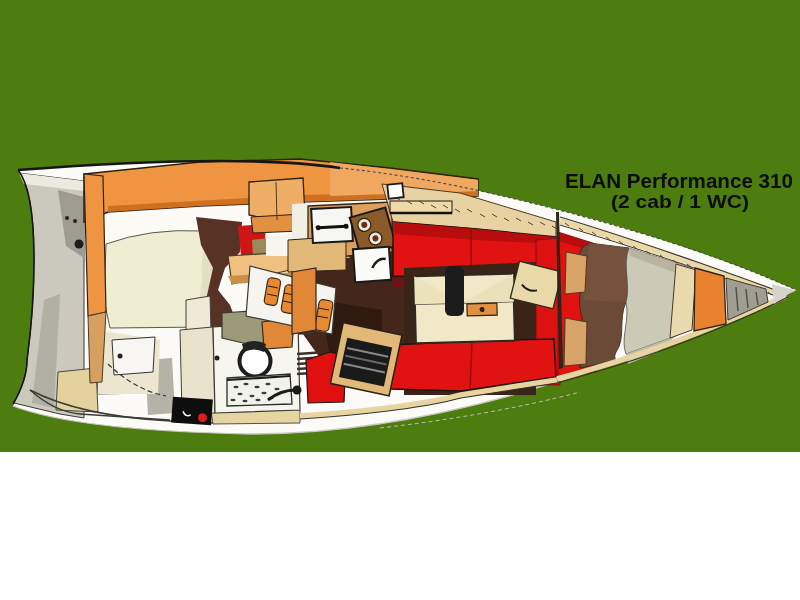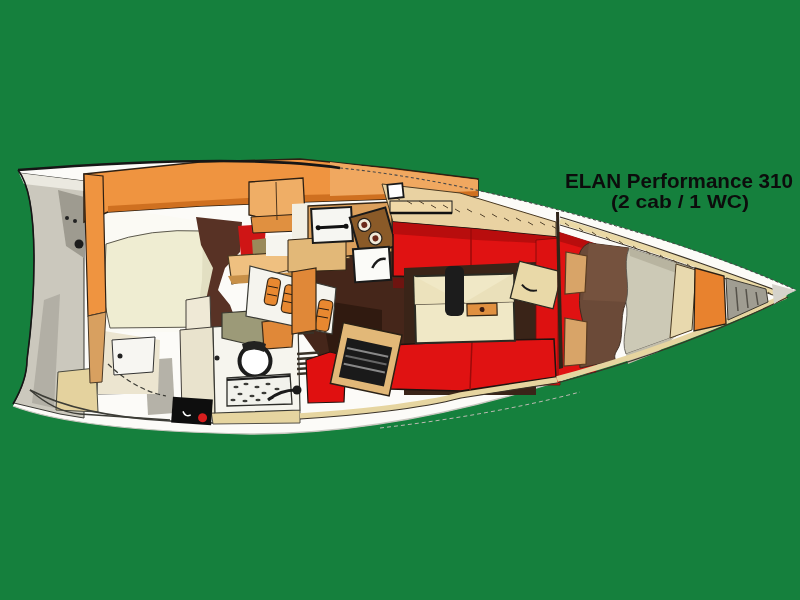--- a/index.html
+++ b/index.html
@@ -1,16 +1,16 @@
 <!DOCTYPE html>
 <html><head>
 <meta charset="utf-8">
 <style>
   html,body{margin:0;padding:0;background:#ffffff;}
-  .wrap{width:800px;height:600px;position:relative;background:#15803d;overflow:hidden;}
+  .wrap{width:800px;height:452px;position:relative;background:#4d7c0f;overflow:hidden;}
   svg{position:absolute;top:0;left:0;}
   .t1{font-family:"Liberation Sans",sans-serif;font-weight:bold;fill:#0c0c0c;}
 </style>
 </head>
 <body>
 <div class="wrap">
 <svg width="800" height="600" viewBox="0 0 800 600">
 
   <path d="M18,170 Q240,153 340,168 C440,178 560,208 647,235 C720,258 767,277 796,290
            C740,316 650,353 550,384 C450,415 350,434 250,434 C150,432 60,424 13,406

